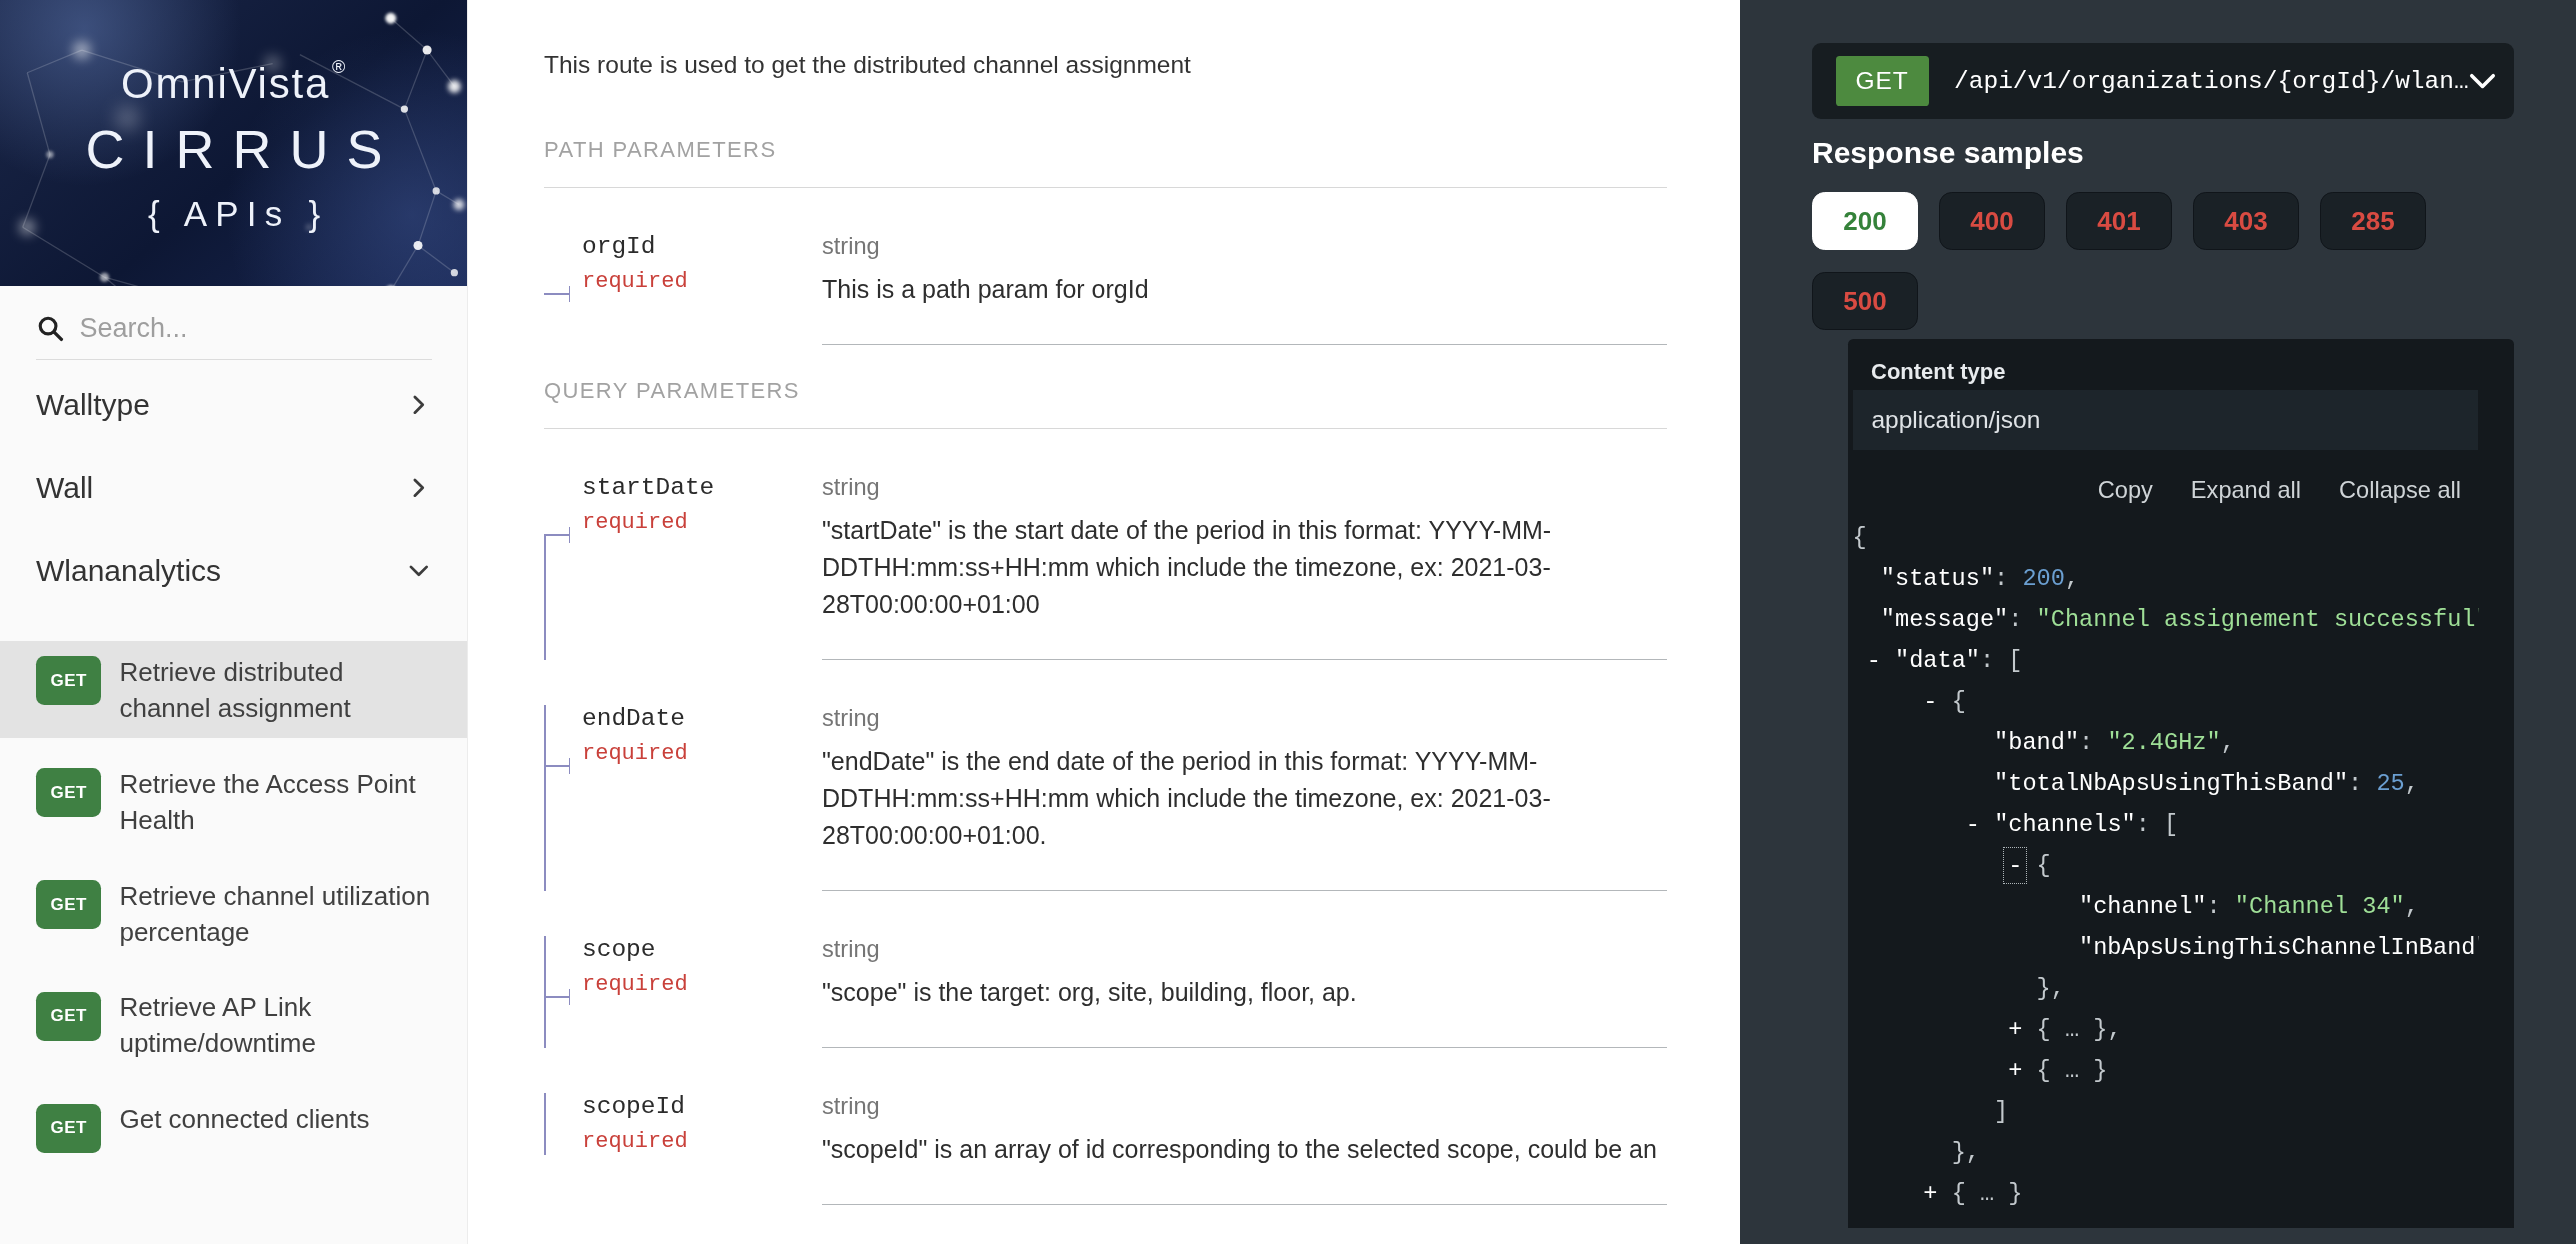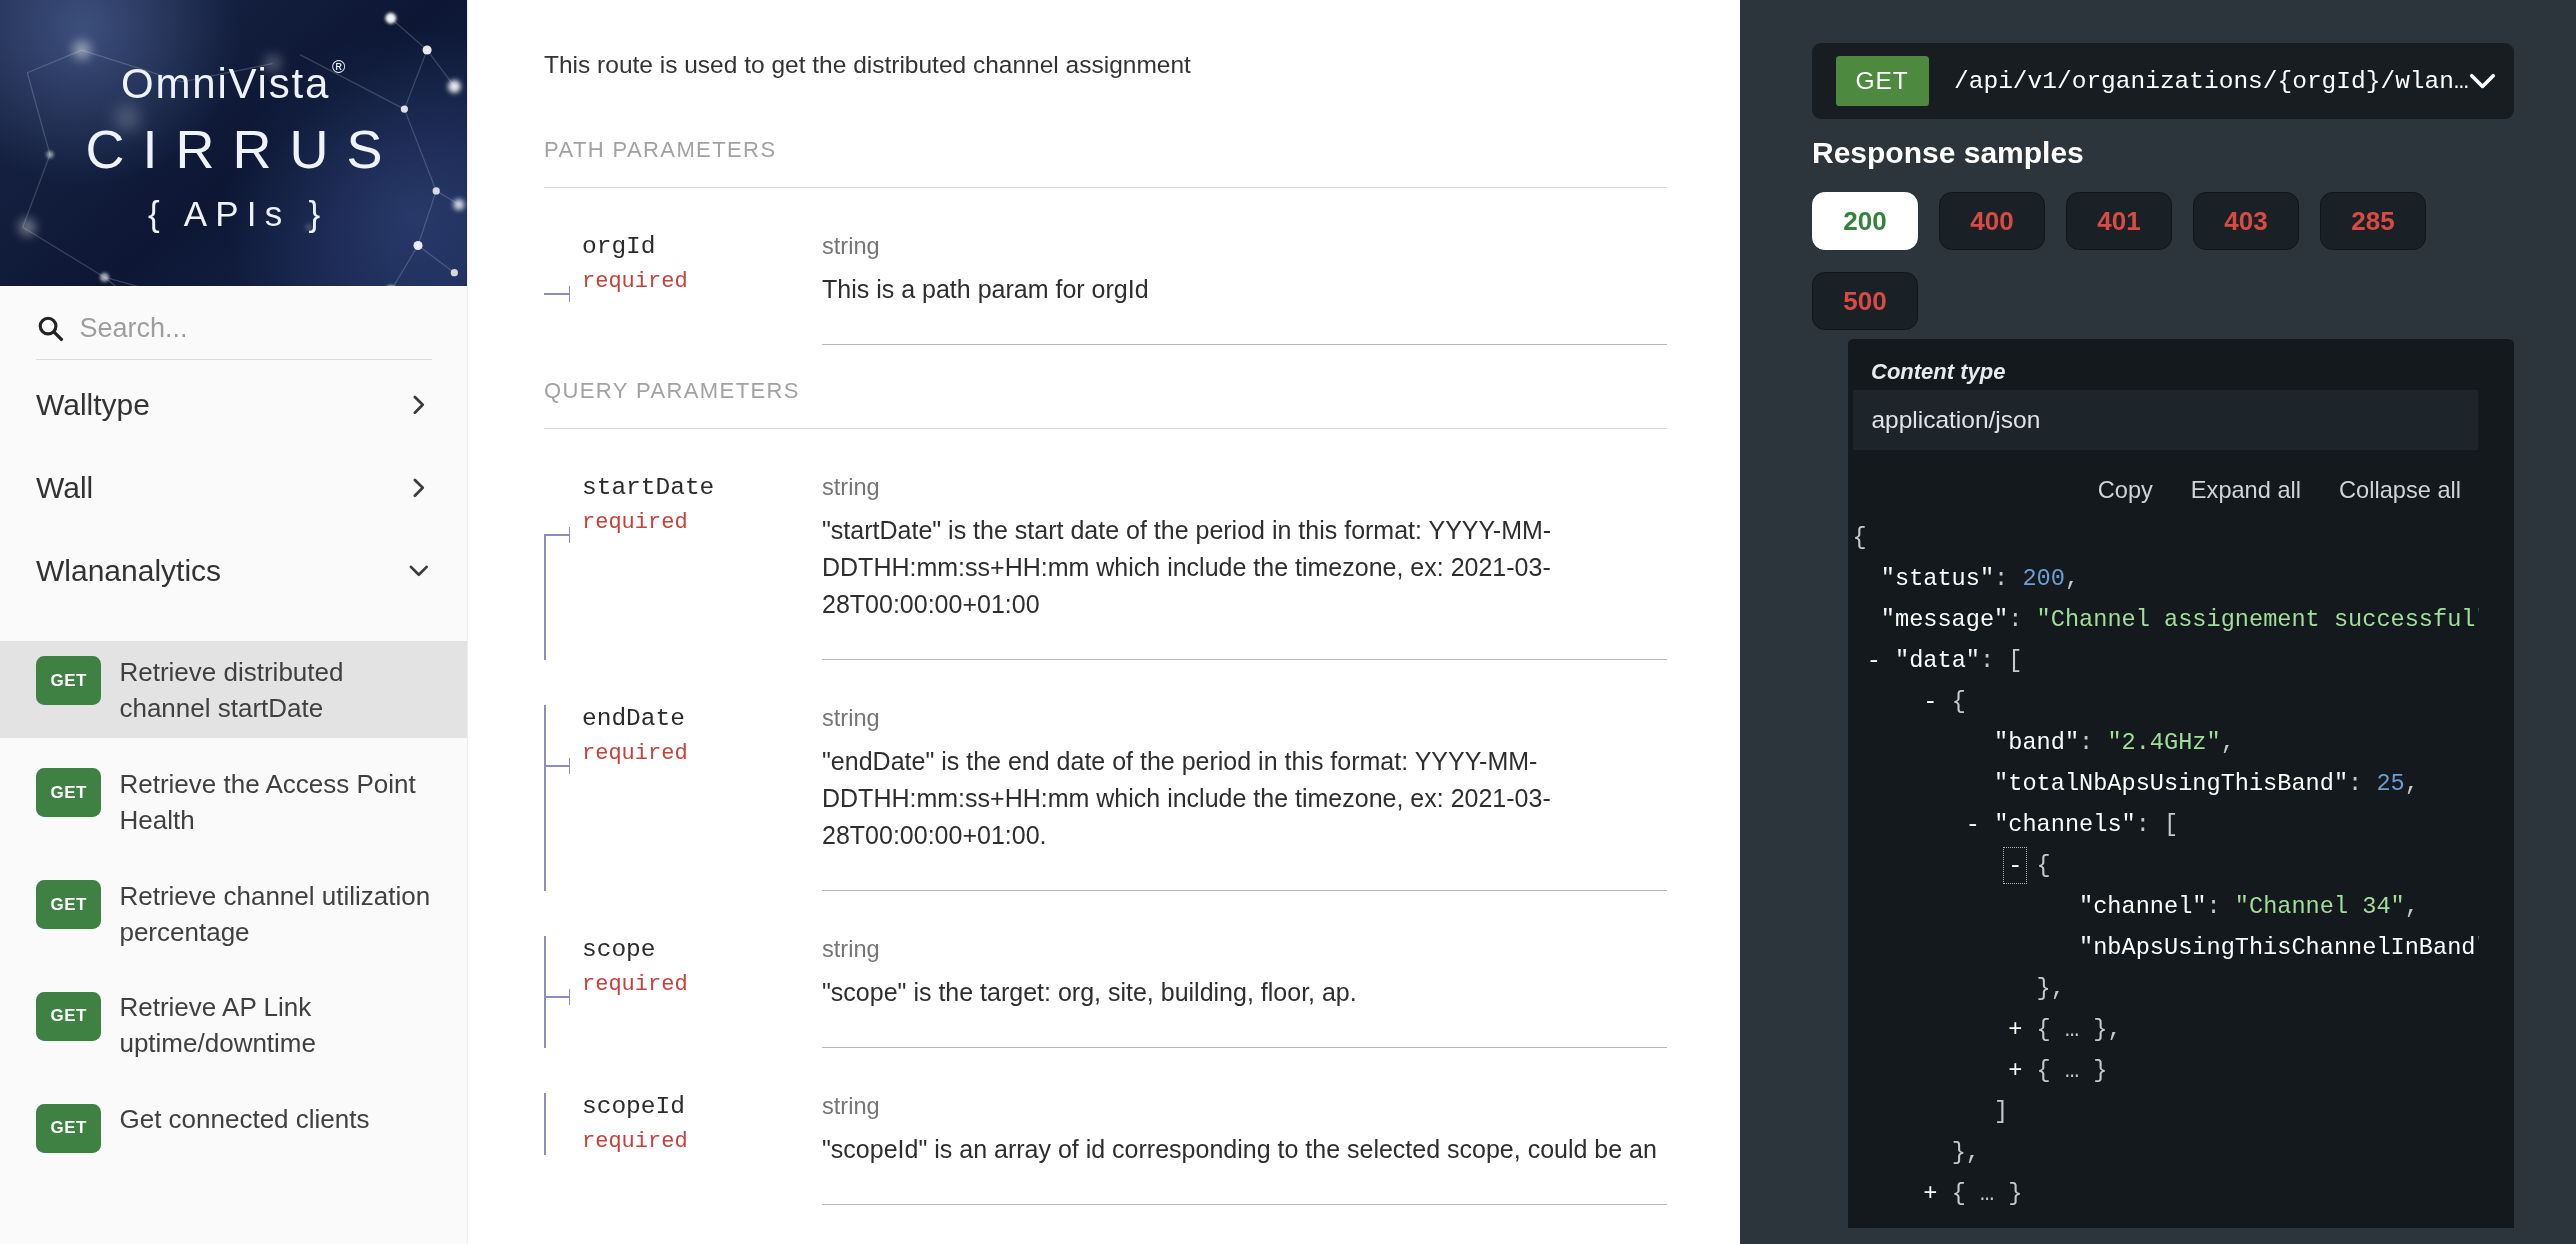--- a/index.html
+++ b/index.html
@@ -96,21 +96,21 @@
   .chip {
     min-width:106px; height:58px; border-radius:12.7px; background:var(--chip-bg);
     border:1.8px solid #10151a; color:var(--status-red); font-weight:bold; font-size:26px;
     display:flex; align-items:center; justify-content:center; cursor:pointer;
   }
   .chip.sel { background:#fff; border-color:#fff; color:var(--status-green); }
   .codebox {
     margin-top:9px; margin-left:36px; width:666px; height:889px;
     background:var(--code-bg); border-radius:5.4px 5.4px 0 0; padding-top:20px; overflow:hidden;
   }
-  .ct-label { margin-left:23px; font-size:22px; font-weight:bold; color:#e8ebee;font-style:italic; }
+  .ct-label { margin-left:23px; font-size:22px; font-weight:bold; color:#e8ebee; }
   .ct-box {
     margin:5.4px 5.4px 0 5.4px; width:625px; height:60px; background:var(--ct-box-bg);
     display:flex; align-items:center; padding-left:18px; font-size:24.5px; color:#dfe3e6;
     cursor:pointer;
   }
   .actions { margin-top:27px; display:flex; justify-content:flex-end; gap:38px; padding-right:53px; font-size:23.6px; color:#cfd4d7; }
   .actions span { cursor:pointer; }
   .json { margin-top:12.7px; padding-left:4.5px; width:631px; overflow:hidden; }
   .jline {
     white-space:pre; height:41px; line-height:41px; font-size:23.6px;
@@ -205,21 +205,21 @@
           <svg width="23.6" height="23.6" viewBox="0 0 24 24" fill="none">
             <polyline points="4,8 12,16 20,8" stroke="#3c3c3c" stroke-width="2.8" stroke-linecap="round" stroke-linejoin="round"></polyline>
           </svg>
         </div>
       </div>
     <div class="op-list" id="op-list">
         <div class="op selected">
           <span class="badge">GET</span>
           <div class="op-label">
             <div>Retrieve distributed</div>
-            <div>channel startDate</div>
+            <div>channel assignment</div>
           </div>
         </div>
         <div class="op">
           <span class="badge">GET</span>
           <div class="op-label">
             <div>Retrieve the Access Point</div>
             <div>Health</div>
           </div>
         </div>
         <div class="op">

